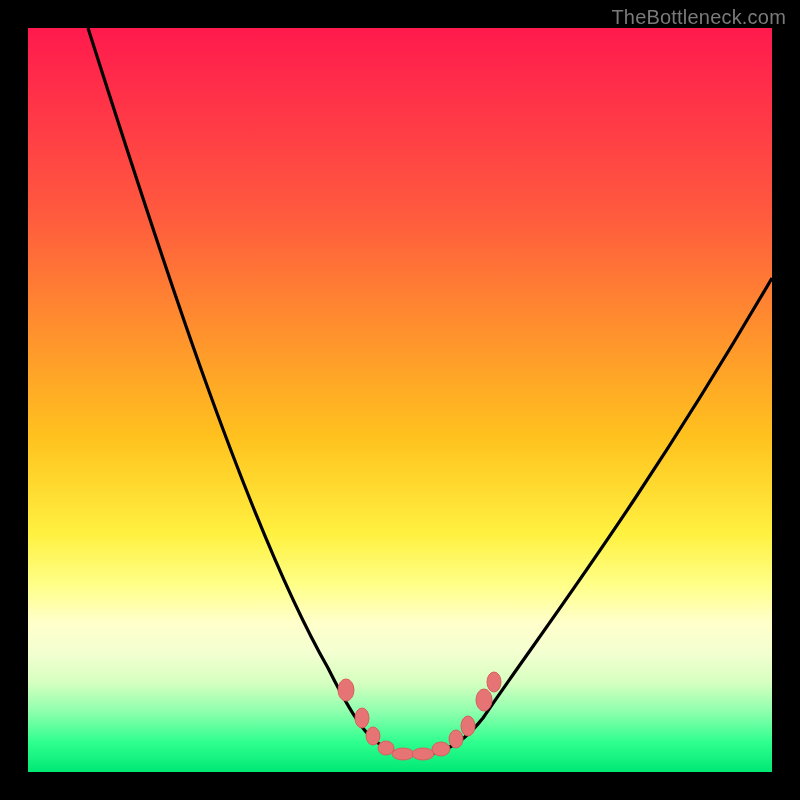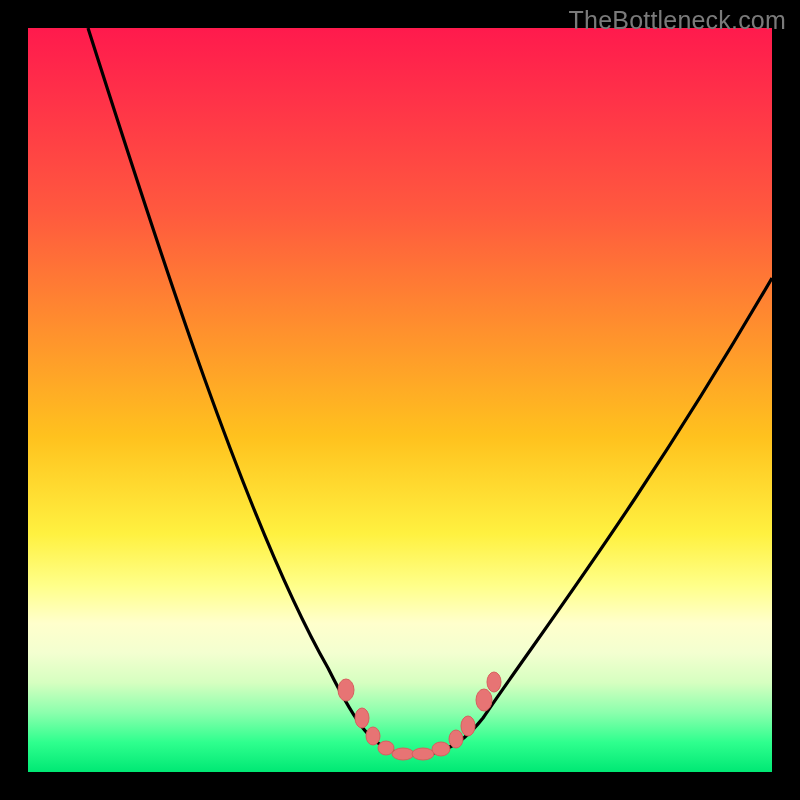--- a/index.html
+++ b/index.html
@@ -48,21 +48,21 @@
     top: 0;
     width: 744px;
     height: 744px;
     pointer-events: none;
   }
   .watermark {
     position: absolute;
     top: 6px;
     right: 14px;
     color: #7a7a7a;
-    font-size: 25px;
+    font-size: 20px;
     font-weight: 500;
     letter-spacing: 0.2px;
   }
 </style>
 </head>
 <body>
 
 <div class="frame">
 
   <div class="plot-area">

